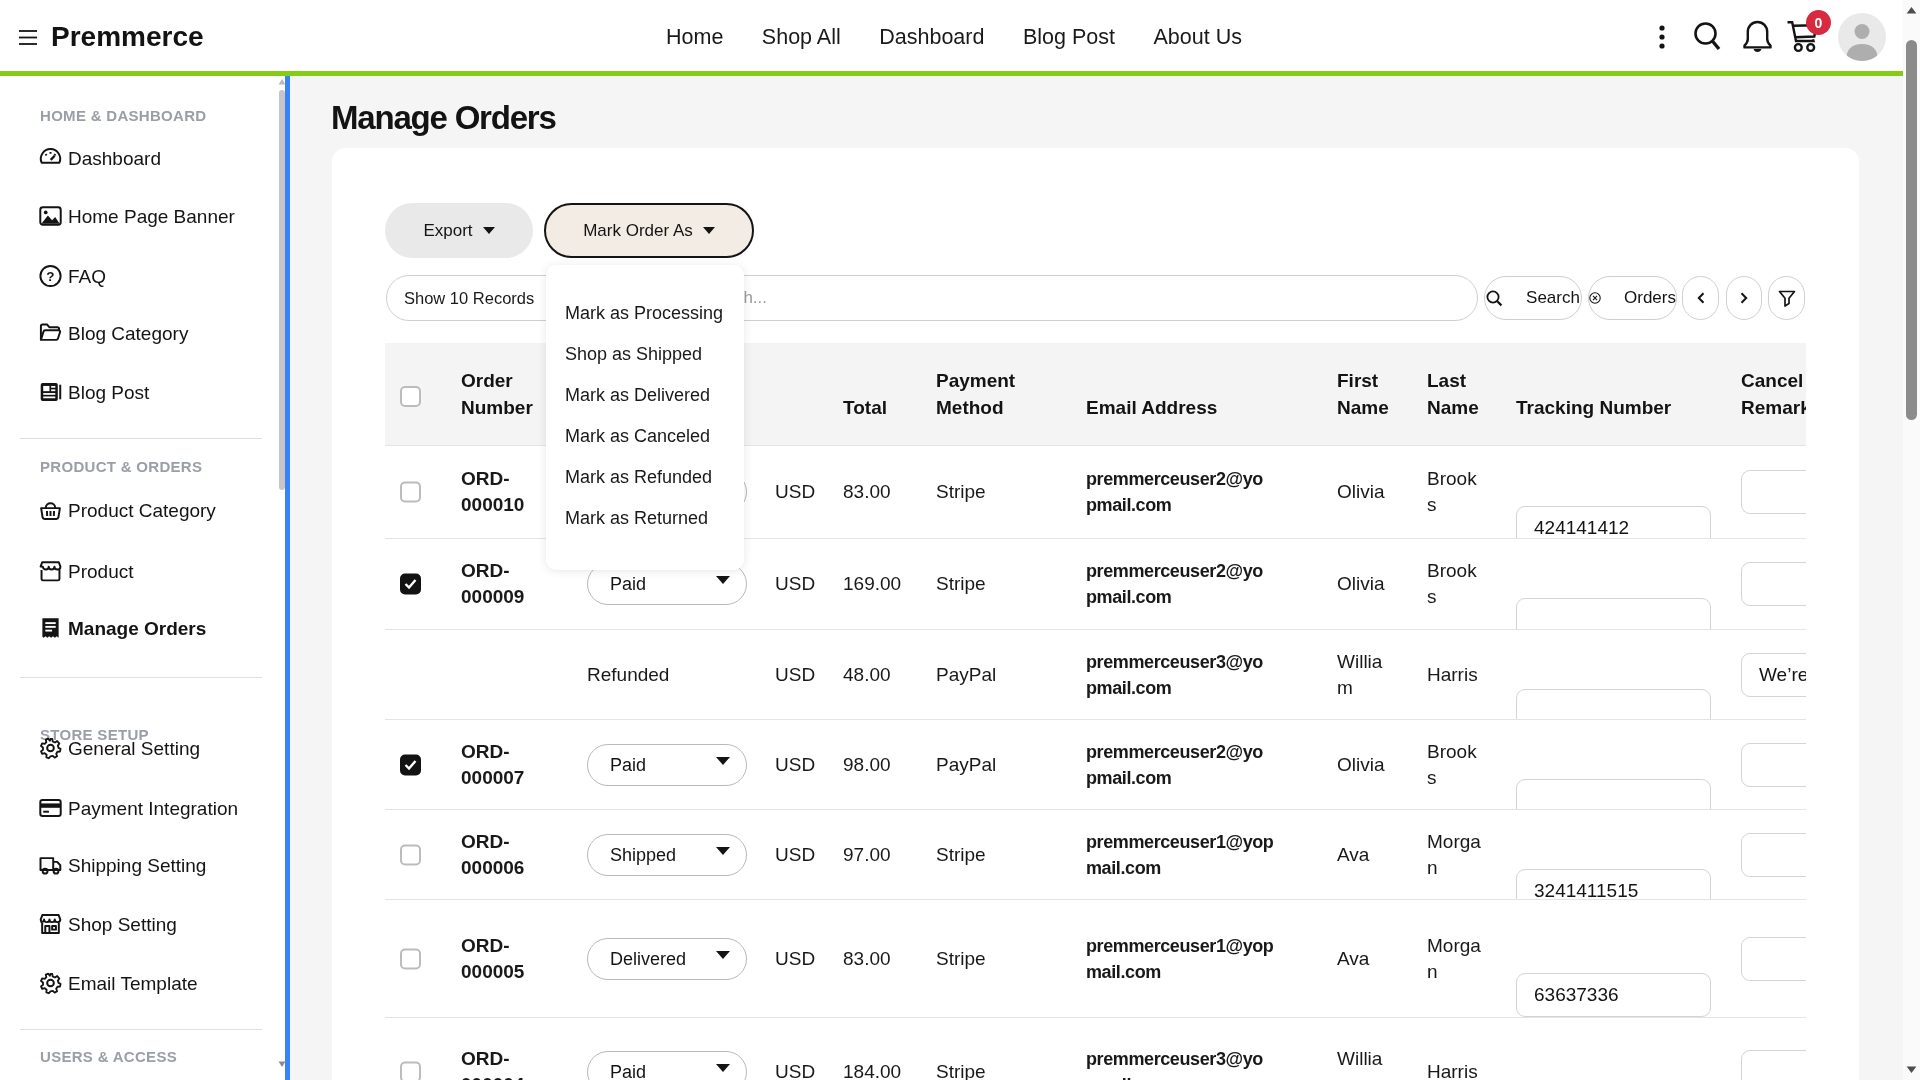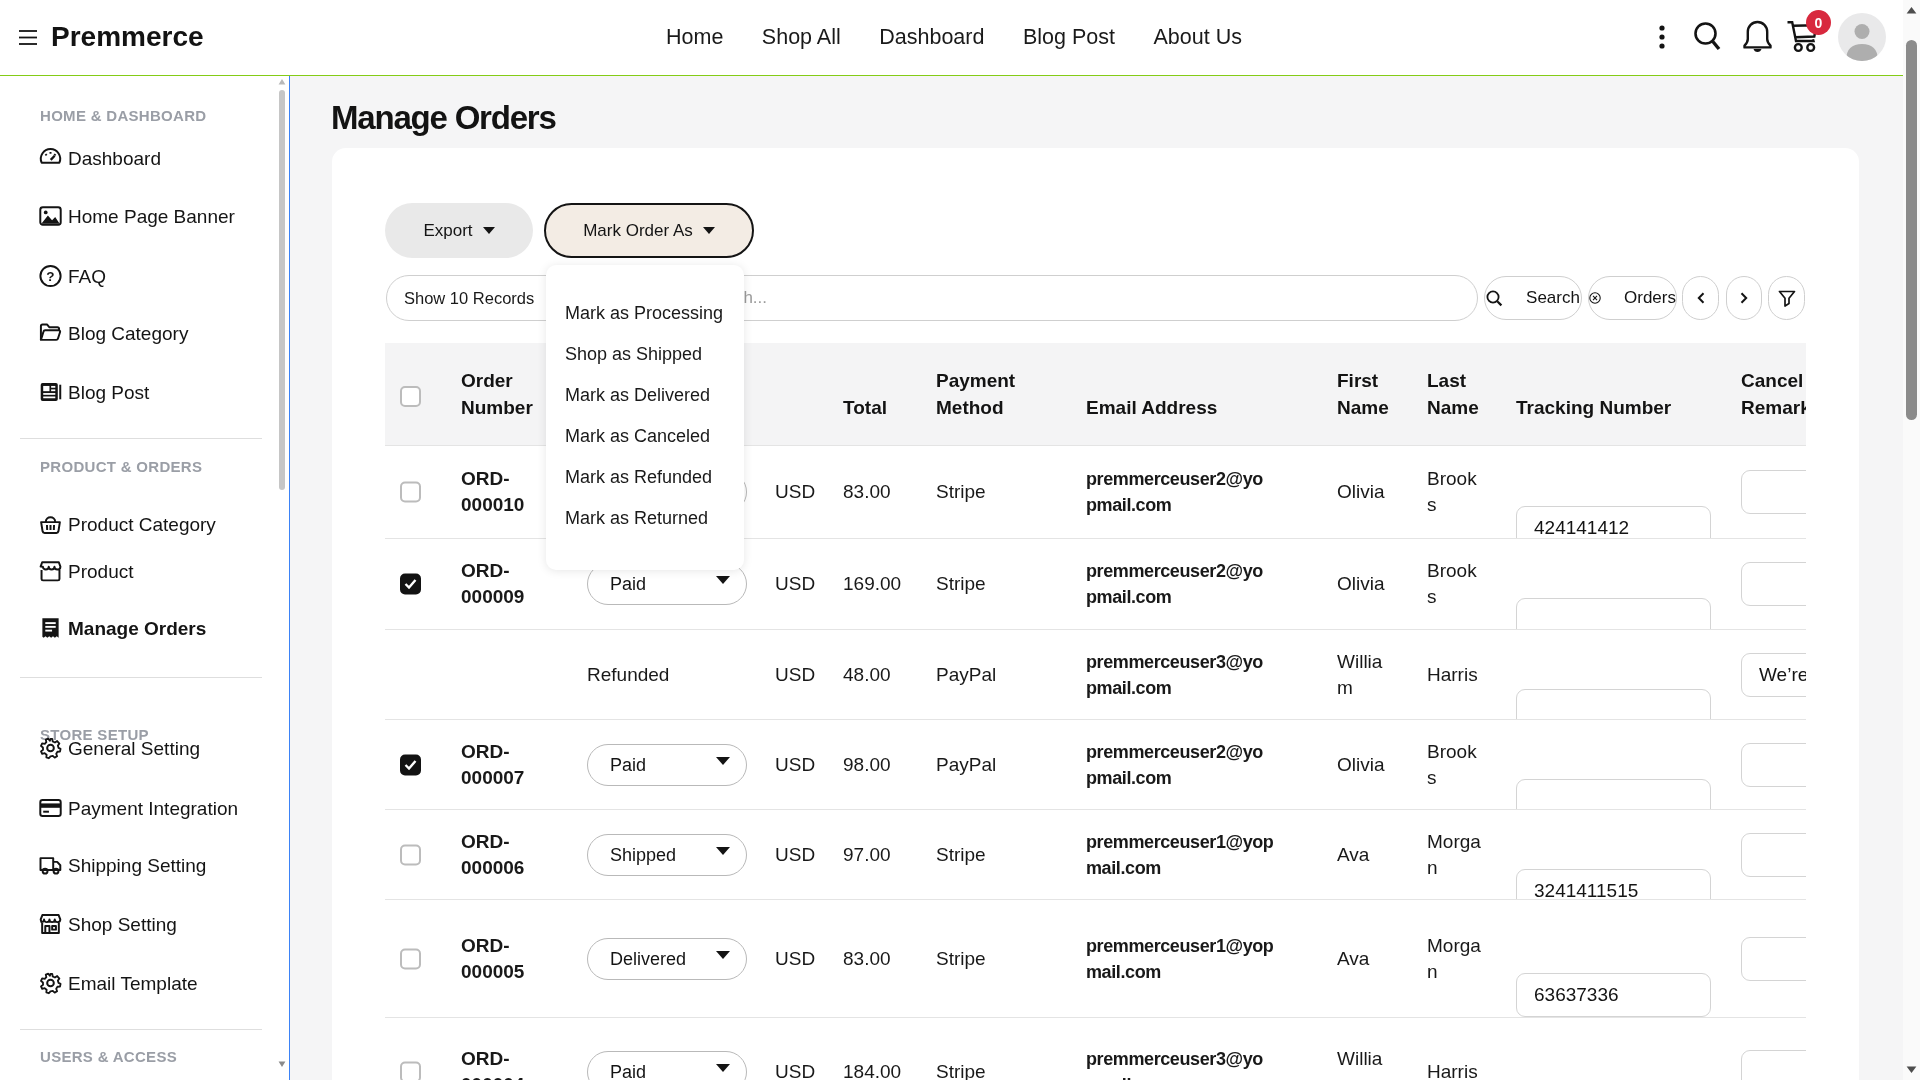--- a/index.html
+++ b/index.html
@@ -1,27 +1,27 @@
 <!DOCTYPE html>
 <html><head>
 <meta charset="utf-8">
 <style>
 * { margin:0; padding:0; box-sizing:border-box; }
 html,body { width:1920px; height:1080px; overflow:hidden; }
 body { font-family:"Liberation Sans", sans-serif; background:#f5f5f6; color:#141414; position:relative; }
 .abs { position:absolute; }
 
 
-#header { position:absolute; left:0; top:0; width:1920px; height:76px; background:#fff; border-bottom:1px solid #84cc16; z-index:30; }
+#header { position:absolute; left:0; top:0; width:1920px; height:76px; background:#fff; border-bottom:5px solid #84cc16; z-index:30; }
 #logo { position:absolute; left:51px; top:21px; font-size:28px; font-weight:bold; letter-spacing:0px; color:#131313; }
 #nav { position:absolute; left:666px; top:0; height:75px; display:flex; align-items:center; gap:38.5px; font-size:21.5px; color:#1a1a1a; }
 #navicons svg { display:block; }
 
 
-#sidebar { position:absolute; left:0; top:76px; width:290px; height:1004px; background:#fff; border-right:1px solid #3b82f6; z-index:20; }
+#sidebar { position:absolute; left:0; top:76px; width:290px; height:1004px; background:#fff; border-right:5px solid #3b82f6; z-index:20; }
 .sec-h { position:absolute; left:40px; font-size:15px; font-weight:bold; color:#9a9ea6; letter-spacing:0.3px; transform:translateY(-50%); }
 .s-item { position:absolute; left:38px; display:flex; align-items:center; gap:5px; font-size:19px; transform:translateY(-50%); }
 .s-item svg { flex:0 0 auto; }
 .s-div { position:absolute; left:20px; width:242px; border-top:1px solid #dedede; }
 
 
 #main { position:absolute; left:291px; top:76px; width:1613px; height:1004px; background:#f5f5f6; }
 h1 { position:absolute; left:40px; top:23px; font-size:33px; font-weight:bold; letter-spacing:-1.2px; color:#131313; }
 #card { position:absolute; left:41px; top:72px; width:1527px; height:1000px; background:#fff; border-radius:14px; }
 
@@ -370,21 +370,21 @@
         <rect x="5" y="13" width="11.6" height="1.7" fill="#fff"></rect>
         <rect x="5" y="16.3" width="11.6" height="1.7" fill="#fff"></rect>
         <rect x="20.4" y="5" width="1.9" height="14" fill="#141414"></rect>
       </svg>
     <span>Blog Post</span>
   </div>
 
   <div class="s-div" style="top:362px"></div>
   <div class="sec-h" style="top:390px">PRODUCT &amp; ORDERS</div>
 
-  <div class="s-item" style="top:448px">
+  <div class="s-item" style="top:434px">
     <svg width="25" height="25" viewBox="0 0 24 24" fill="none" stroke="#141414" stroke-width="1.9">
         <path d="M3 10.2 L21 10.2 L19.6 19 A2 2 0 0 1 17.6 20.6 L6.4 20.6 A2 2 0 0 1 4.4 19 Z" stroke-linejoin="round"></path>
         <path d="M7.5 10 C7.5 4 16.5 4 16.5 10"></path>
         <line x1="8.6" y1="13" x2="8.8" y2="17.8"></line>
         <line x1="12" y1="13" x2="12" y2="17.8"></line>
         <line x1="15.4" y1="13" x2="15.2" y2="17.8"></line>
       </svg>
     <span>Product Category</span>
   </div>
 

